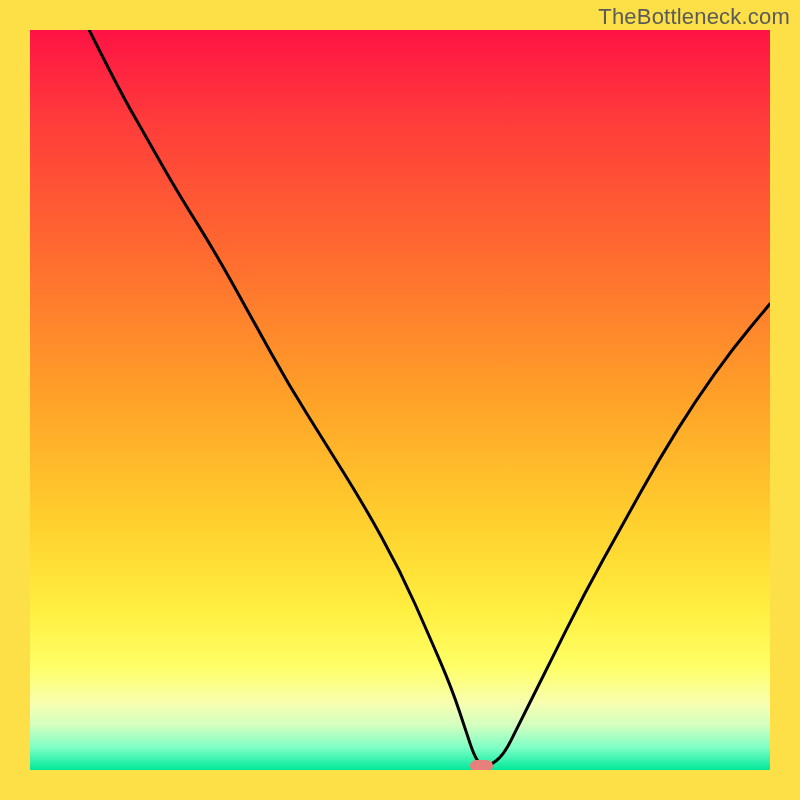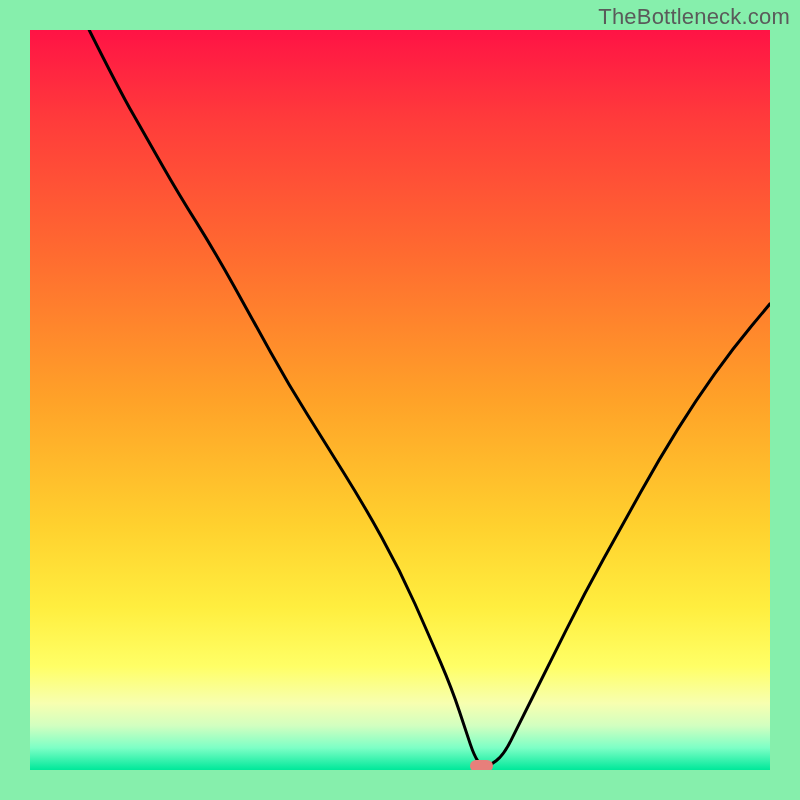--- a/index.html
+++ b/index.html
@@ -8,21 +8,21 @@
     width: 800px;
     height: 800px;
     overflow: hidden;
     background: #000;
     font-family: Arial, Helvetica, sans-serif;
   }
   .frame {
     position: relative;
     width: 800px;
     height: 800px;
-    background: #86efac;
+    background: #fde047;
   }
   .watermark {
     position: absolute;
     top: 4px;
     right: 10px;
     color: #5a5a5a;
     font-size: 22px;
     font-weight: 500;
     letter-spacing: 0.2px;
     z-index: 5;

